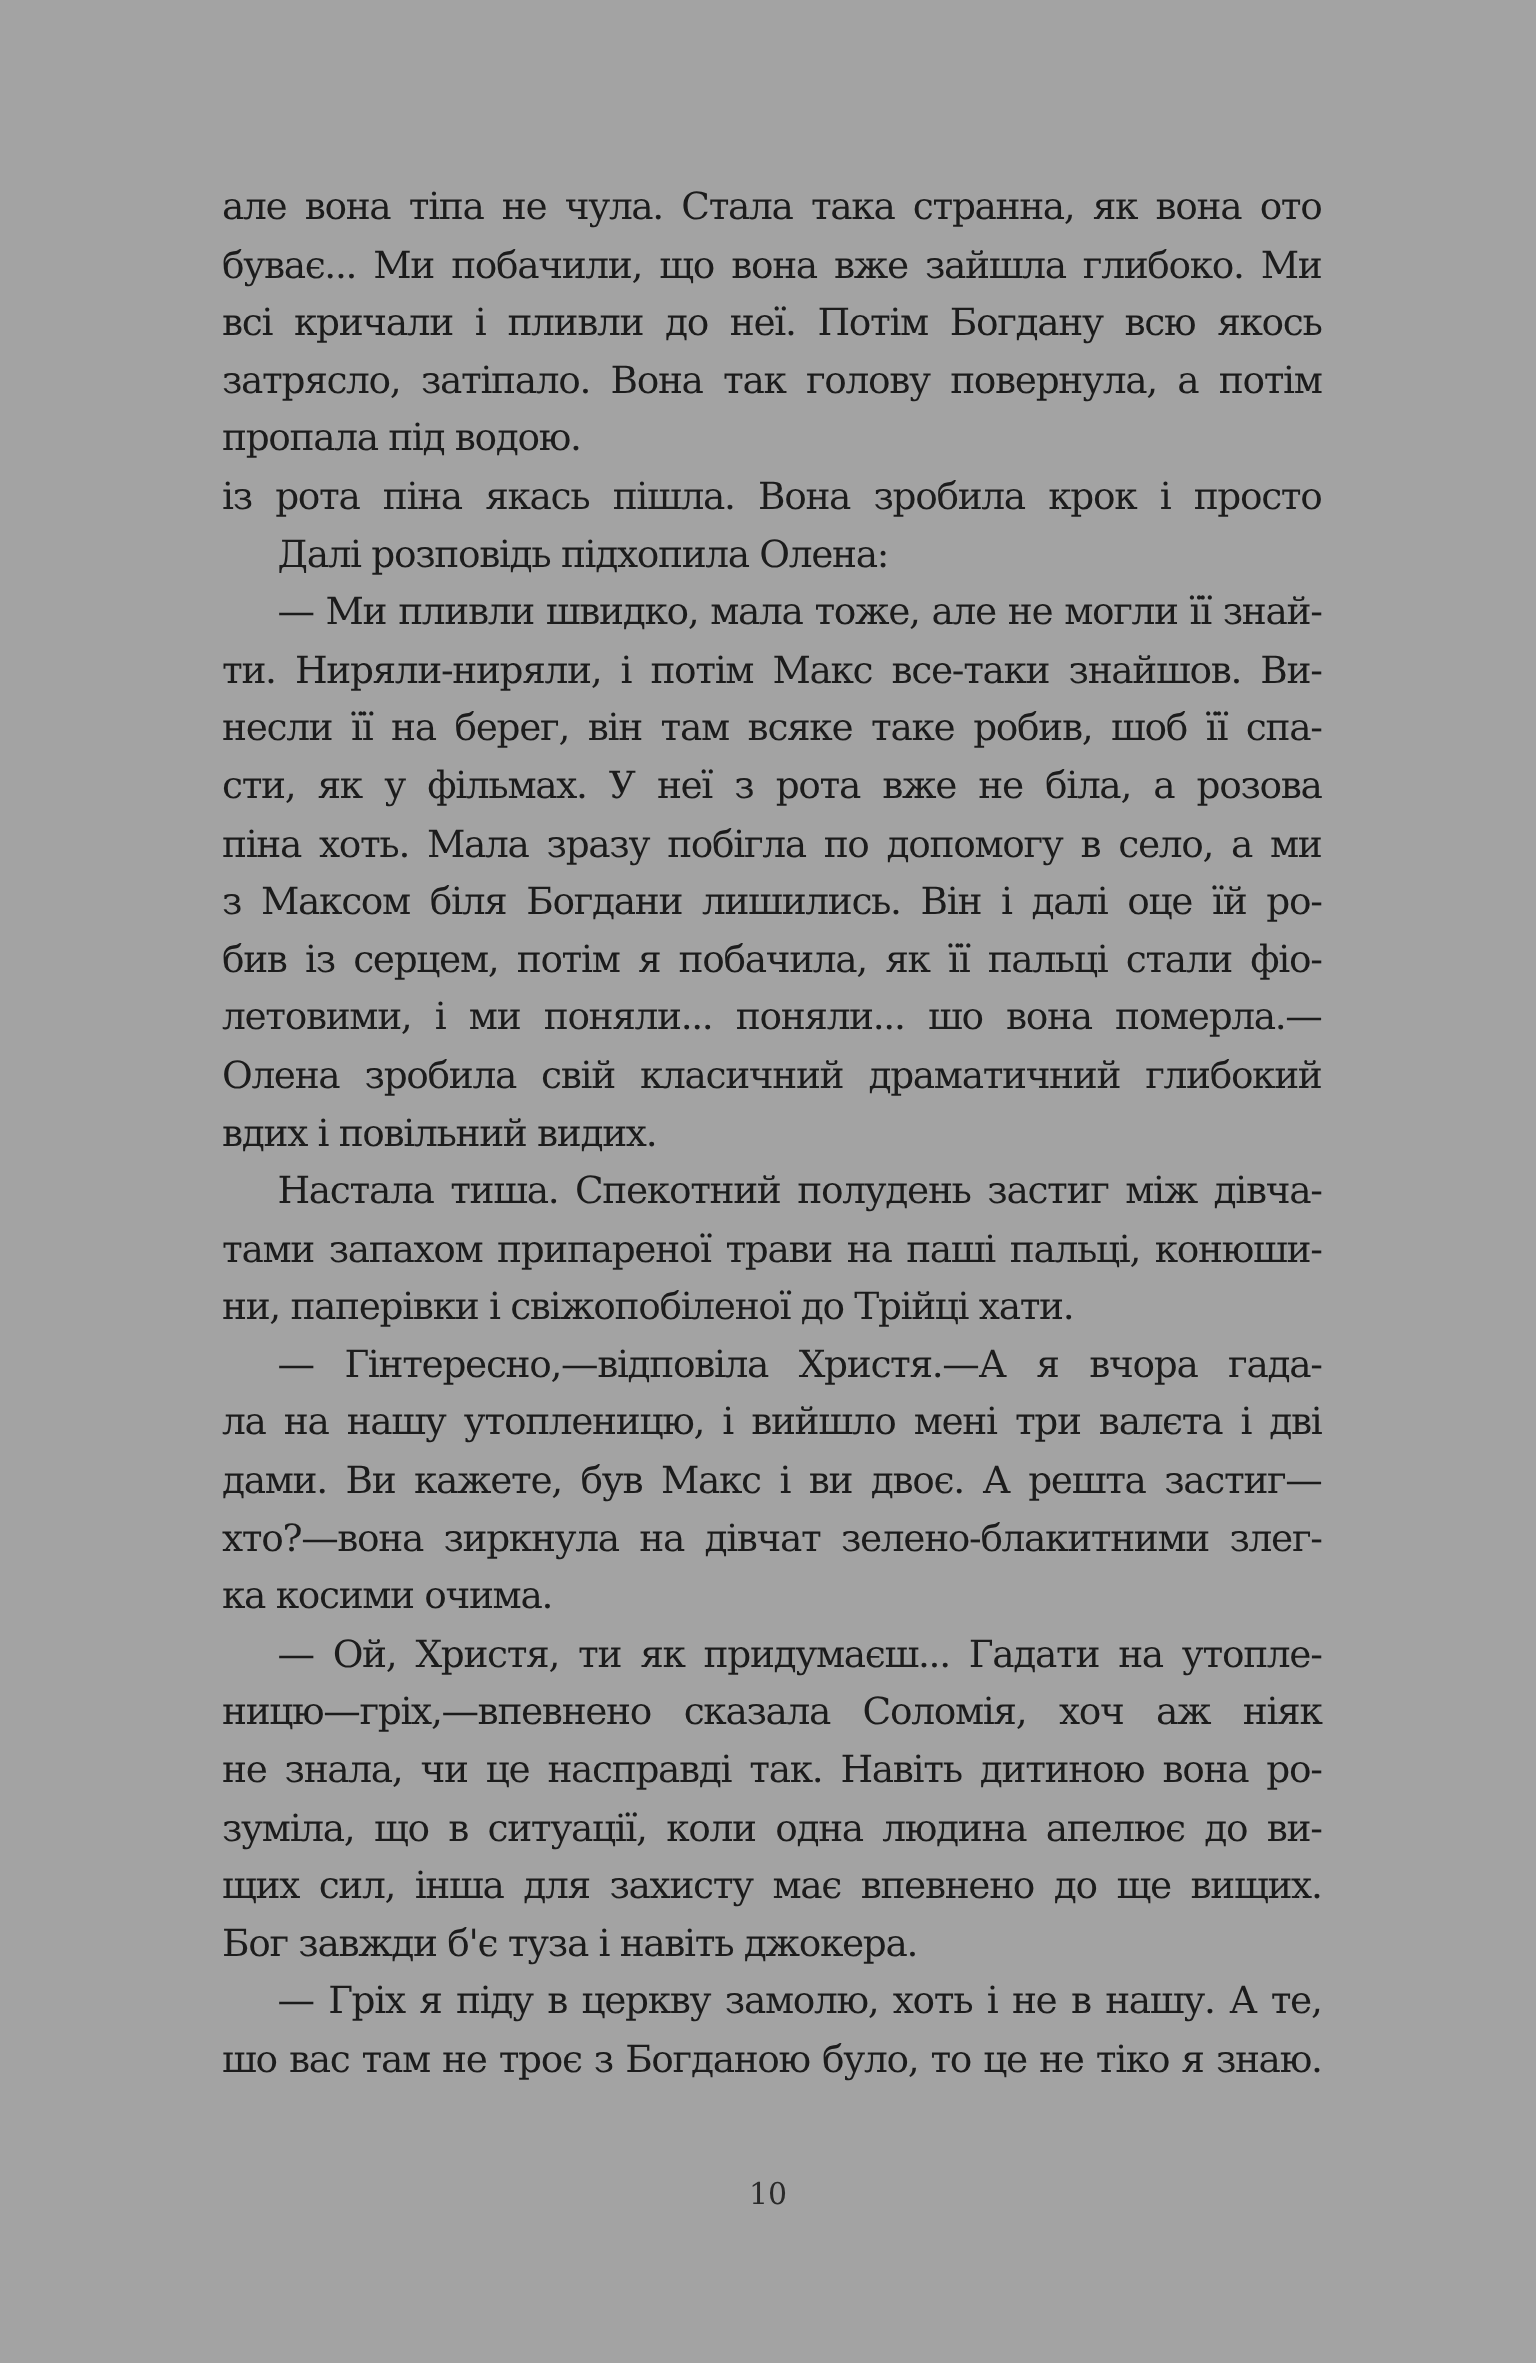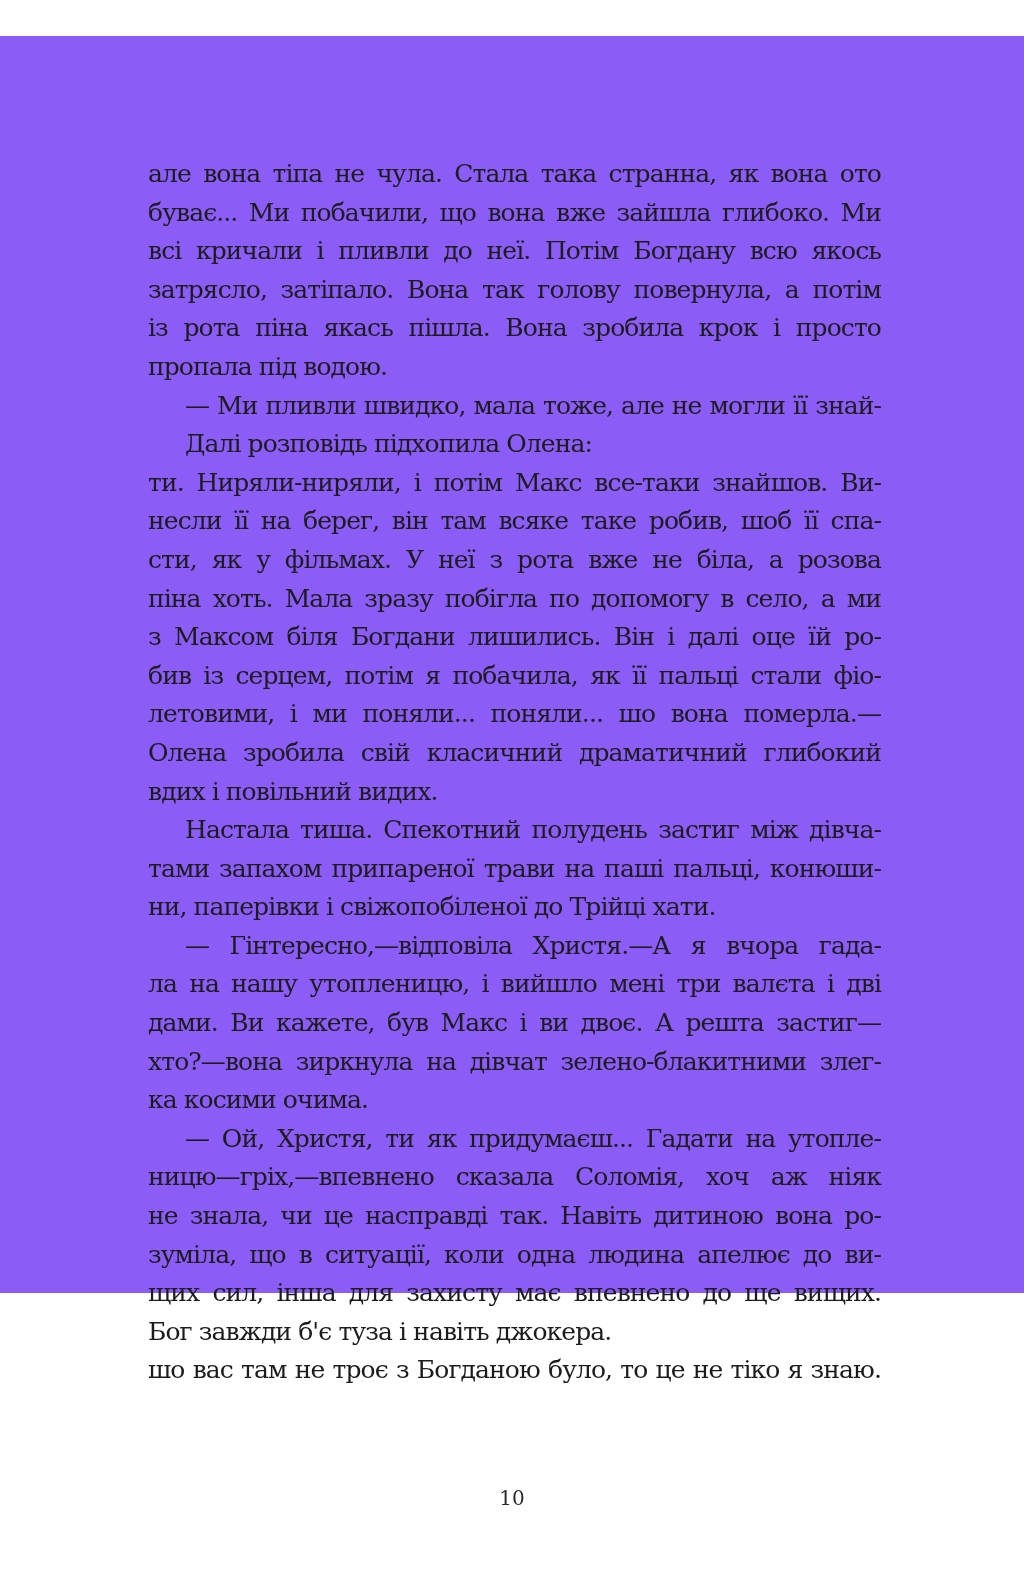--- a/index.html
+++ b/index.html
@@ -10,23 +10,22 @@
     body {
       width: 1024px;
       height: 1575px;
       position: relative;
       overflow: hidden;
     }
     .page {
       position: absolute;
       left: 0; top: 0;
       width: 1024px;
-      height: 1257px;
-      background: #8b5cf6;
-      margin-top: 36px;
+      height: 1575px;
+      background: #a3a3a3;
     }
     .text-block {
       position: absolute;
       left: 148px;
       top: 119px;
       width: 733px;
       font-family: "DejaVu Serif", "Liberation Serif", serif;
       font-size: 25px;
       line-height: 38.6px;
       color: #1c1c1c;
@@ -58,24 +57,24 @@
   </style>
 </head>
 <body>
 
 <div class="page">
   <div class="text-block">
     <span class="line" style="white-space: nowrap;"><span style="white-space: nowrap; word-spacing: 0px;">але вона тіпа не чула. Стала така странна, як вона ото</span></span>
     <span class="line" style="white-space: nowrap;"><span style="white-space: nowrap; word-spacing: 0px;">буває... Ми побачили, що вона вже зайшла глибоко. Ми</span></span>
     <span class="line" style="white-space: nowrap;"><span style="white-space: nowrap; word-spacing: 0px;">всі кричали і пливли до неї. Потім Богдану всю якось</span></span>
     <span class="line" style="white-space: nowrap;"><span style="white-space: nowrap; word-spacing: 0px;">затрясло, затіпало. Вона так голову повернула, а потім</span></span>
+    <span class="line last" style="white-space: nowrap;"><span style="white-space: nowrap;">пропала під водою.</span></span>
     <span class="line" style="white-space: nowrap;"><span style="white-space: nowrap; word-spacing: 0px;">із рота піна якась пішла. Вона зробила крок і просто</span></span>
-    <span class="line last" style="white-space: nowrap;"><span style="white-space: nowrap;">пропала під водою.</span></span>
+    <span class="line indent last" style="white-space: nowrap;"><span style="white-space: nowrap;">Далі розповідь підхопила Олена:</span></span>
     <span class="line indent" style="white-space: nowrap;"><span style="white-space: nowrap; word-spacing: 0px;">— Ми пливли швидко, мала тоже, але не могли її знай-</span></span>
-    <span class="line indent last" style="white-space: nowrap;"><span style="white-space: nowrap;">Далі розповідь підхопила Олена:</span></span>
     <span class="line" style="white-space: nowrap;"><span style="white-space: nowrap; word-spacing: 0px;">ти. Ниряли-ниряли, і потім Макс все-таки знайшов. Ви-</span></span>
     <span class="line" style="white-space: nowrap;"><span style="white-space: nowrap; word-spacing: 0px;">несли її на берег, він там всяке таке робив, шоб її спа-</span></span>
     <span class="line" style="white-space: nowrap;"><span style="white-space: nowrap; word-spacing: 0px;">сти, як у фільмах. У неї з рота вже не біла, а розова</span></span>
     <span class="line" style="white-space: nowrap;"><span style="white-space: nowrap; word-spacing: 0px;">піна хоть. Мала зразу побігла по допомогу в село, а ми</span></span>
     <span class="line" style="white-space: nowrap;"><span style="white-space: nowrap; word-spacing: 0px;">з Максом біля Богдани лишились. Він і далі оце їй ро-</span></span>
     <span class="line" style="white-space: nowrap;"><span style="white-space: nowrap; word-spacing: 0px;">бив із серцем, потім я побачила, як її пальці стали фіо-</span></span>
     <span class="line" style="white-space: nowrap;"><span style="white-space: nowrap; word-spacing: 0px;">летовими, і ми поняли... поняли... шо вона померла.—</span></span>
     <span class="line" style="white-space: nowrap;"><span style="white-space: nowrap; word-spacing: 0px;">Олена зробила свій класичний драматичний глибокий</span></span>
     <span class="line last" style="white-space: nowrap;"><span style="white-space: nowrap;">вдих і повільний видих.</span></span>
     <span class="line indent" style="white-space: nowrap;"><span style="white-space: nowrap; word-spacing: 0px;">Настала тиша. Спекотний полудень застиг між дівча-</span></span>
@@ -85,16 +84,17 @@
     <span class="line" style="white-space: nowrap;"><span style="white-space: nowrap; word-spacing: 0px;">ла на нашу утопленицю, і вийшло мені три валєта і дві</span></span>
     <span class="line" style="white-space: nowrap;"><span style="white-space: nowrap; word-spacing: 0px;">дами. Ви кажете, був Макс і ви двоє. А решта застиг—</span></span>
     <span class="line" style="white-space: nowrap;"><span style="white-space: nowrap; word-spacing: 0px;">хто?—вона зиркнула на дівчат зелено-блакитними злег-</span></span>
     <span class="line last" style="white-space: nowrap;"><span style="white-space: nowrap;">ка косими очима.</span></span>
     <span class="line indent" style="white-space: nowrap;"><span style="white-space: nowrap; word-spacing: 0px;">— Ой, Христя, ти як придумаєш... Гадати на утопле-</span></span>
     <span class="line" style="white-space: nowrap;"><span style="white-space: nowrap; word-spacing: 0px;">ницю—гріх,—впевнено сказала Соломія, хоч аж ніяк</span></span>
     <span class="line" style="white-space: nowrap;"><span style="white-space: nowrap; word-spacing: 0px;">не знала, чи це насправді так. Навіть дитиною вона ро-</span></span>
     <span class="line" style="white-space: nowrap;"><span style="white-space: nowrap; word-spacing: 0px;">зуміла, що в ситуації, коли одна людина апелює до ви-</span></span>
     <span class="line" style="white-space: nowrap;"><span style="white-space: nowrap; word-spacing: 0px;">щих сил, інша для захисту має впевнено до ще вищих.</span></span>
     <span class="line last" style="white-space: nowrap;"><span style="white-space: nowrap;">Бог завжди б'є туза і навіть джокера.</span></span>
+    <span class="line indent" style="white-space: nowrap;"><span style="white-space: nowrap; word-spacing: 0px;">— Гріх я піду в церкву замолю, хоть і не в нашу. А те,</span></span>
     <span class="line" style="white-space: nowrap;"><span style="white-space: nowrap; word-spacing: 0px;">шо вас там не троє з Богданою було, то це не тіко я знаю.</span></span>
   </div>
   <div class="page-number">10</div>
 </div>
 
 </body></html>

